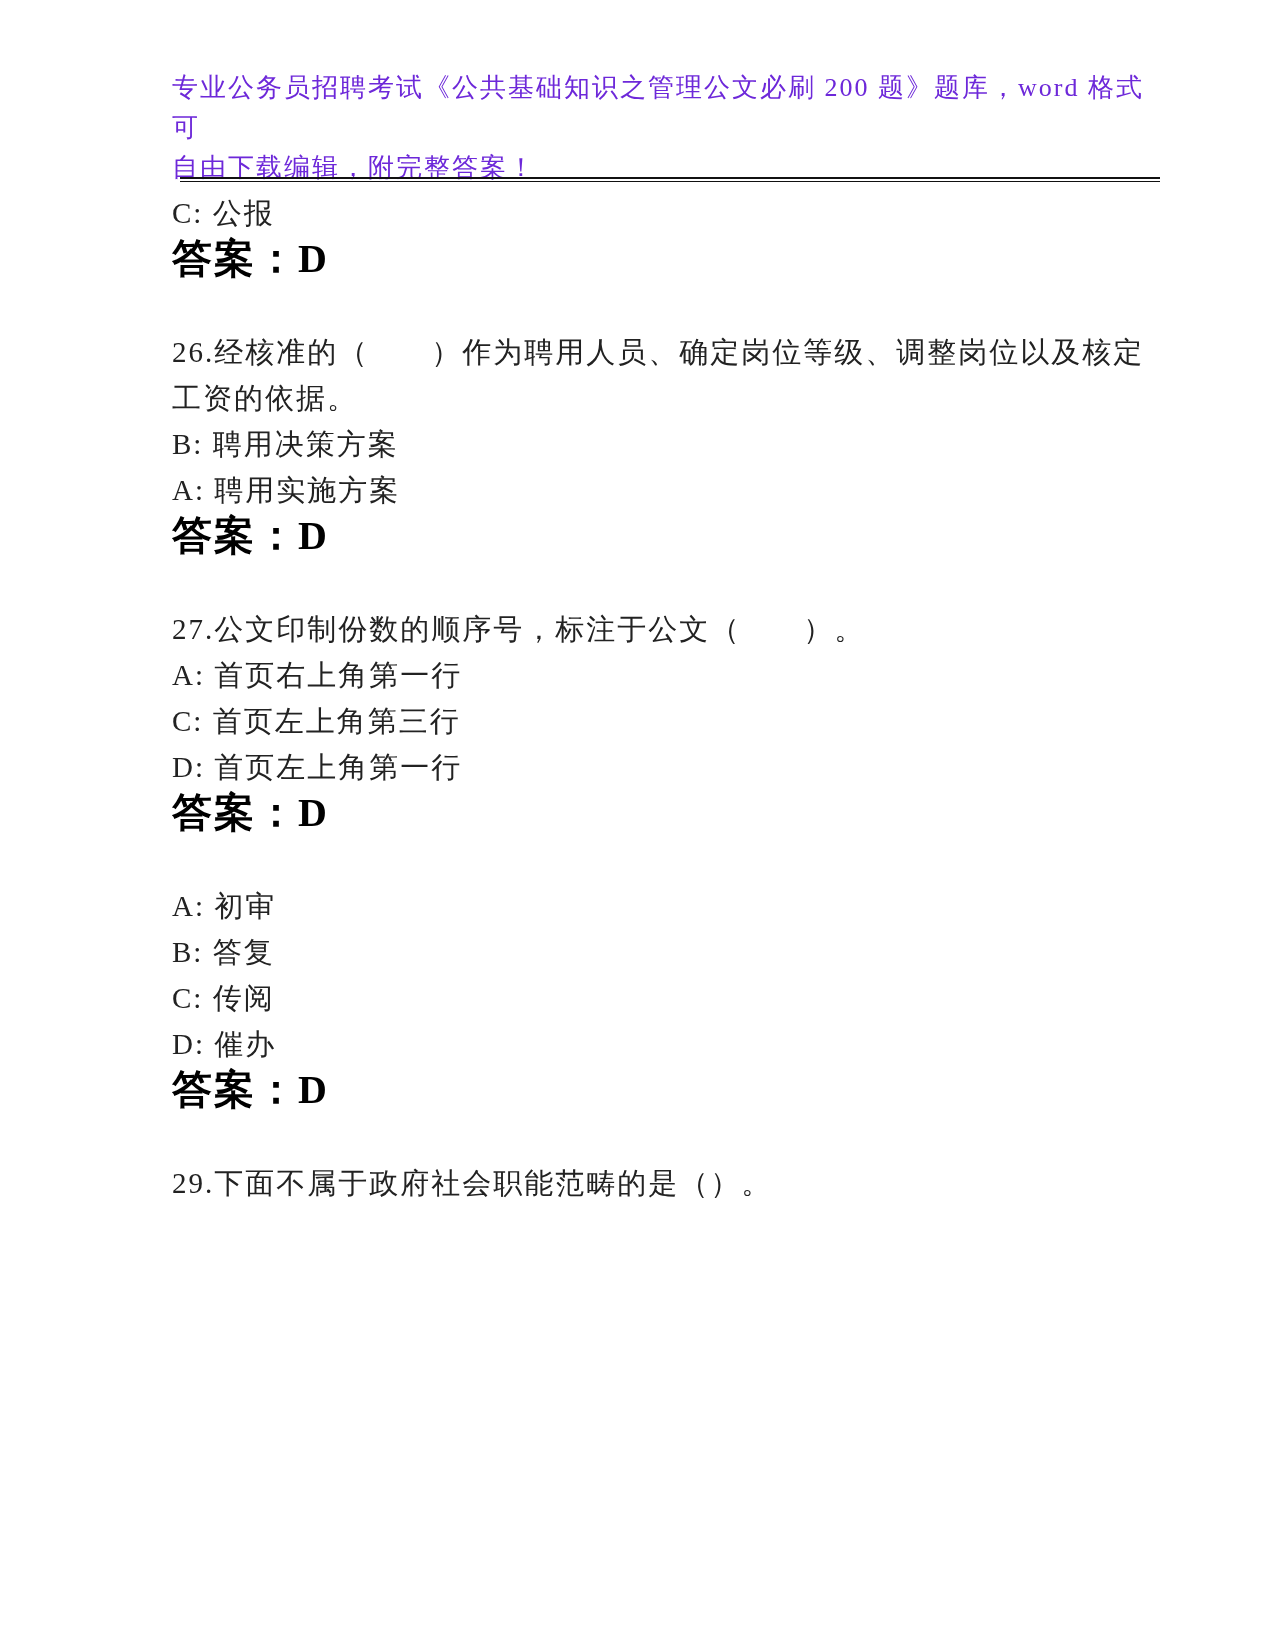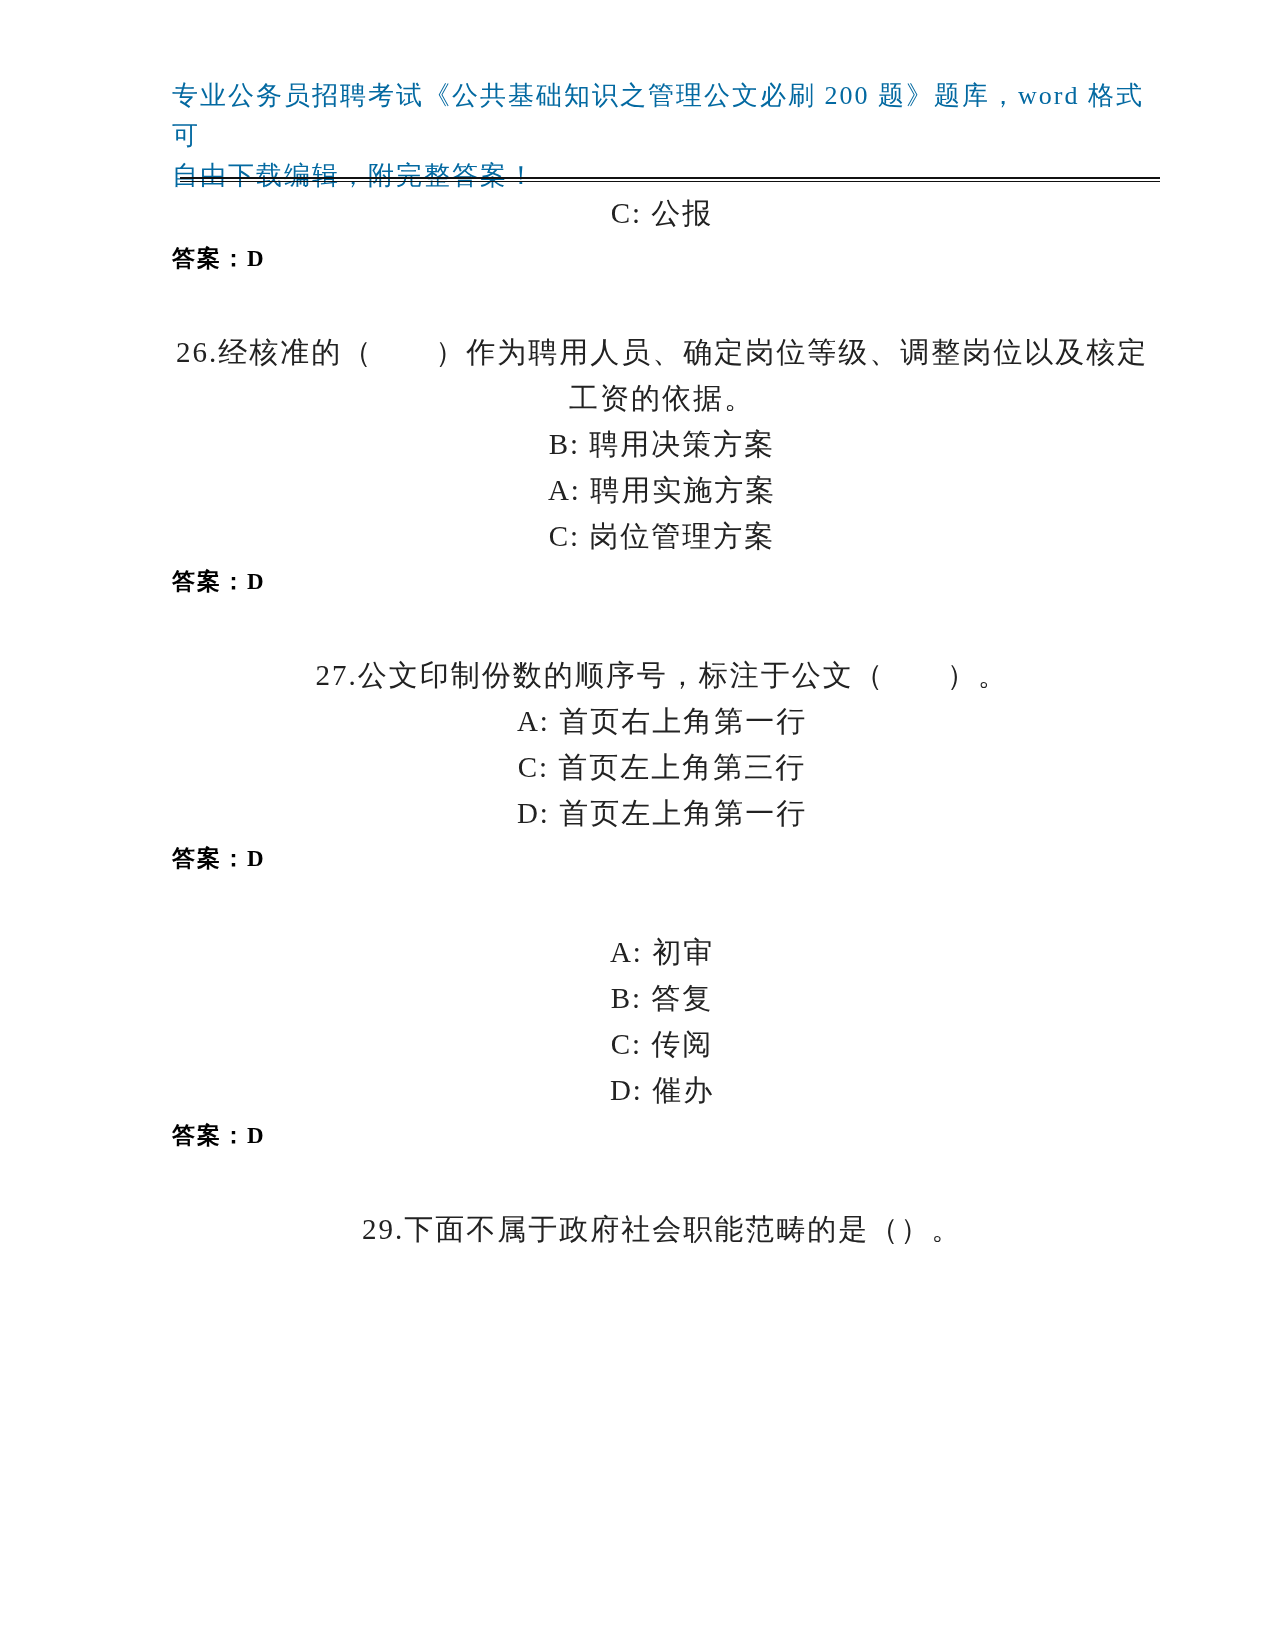--- a/index.html
+++ b/index.html
@@ -11,26 +11,26 @@
     position: relative;
     width: 1275px;
     height: 1650px;
     font-family: "Liberation Serif", serif;
     color: #222222;
     overflow: hidden;
   }
   .page-header {
     position: absolute;
     left: 172px;
-    top: 76px;
+    top: 68px;
     width: 980px;
     font-size: 26px;
     line-height: 40px;
     letter-spacing: 2px;
-    color: #0369a1;
+    color: #6d28d9;
   }
   .header-rule {
     position: absolute;
     left: 180px;
     top: 177px;
     width: 980px;
     height: 2px;
     border-top: 2px solid #111111;
     border-bottom: 1px solid #111111;
   }
@@ -46,25 +46,24 @@
   .content p {
     margin: 0;
     padding: 0;
   }
   .block + .block {
     margin-top: 47px;
   }
   .question-line, .option-line {
     font-weight: 400;
     color: #222222;
-    text-align: center;
   }
   .answer-line {
     font-weight: 700;
-    font-size: 23px;
+    font-size: 40px;
     color: #000000;
   }
 </style>
 </head>
 <body>
 
 <div class="page-header">
   <div>专业公务员招聘考试《公共基础知识之管理公文必刷 200 题》题库，word 格式可</div>
   <div>自由下载编辑，附完整答案！</div>
 </div>
@@ -73,21 +72,20 @@
 
 <div class="content">
     <div class="block">
       <p class="option-line">C: 公报</p>
       <p class="answer-line">答案：D</p>
     </div>
     <div class="block">
       <p class="question-line">26.经核准的（　　）作为聘用人员、确定岗位等级、调整岗位以及核定工资的依据。</p>
       <p class="option-line">B: 聘用决策方案</p>
       <p class="option-line">A: 聘用实施方案</p>
-      <p class="option-line">C: 岗位管理方案</p>
       <p class="answer-line">答案：D</p>
     </div>
     <div class="block">
       <p class="question-line">27.公文印制份数的顺序号，标注于公文（　　）。</p>
       <p class="option-line">A: 首页右上角第一行</p>
       <p class="option-line">C: 首页左上角第三行</p>
       <p class="option-line">D: 首页左上角第一行</p>
       <p class="answer-line">答案：D</p>
     </div>
     <div class="block">

